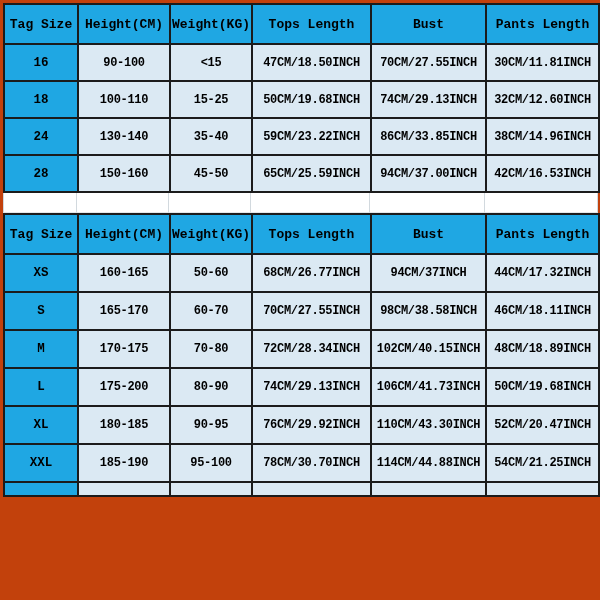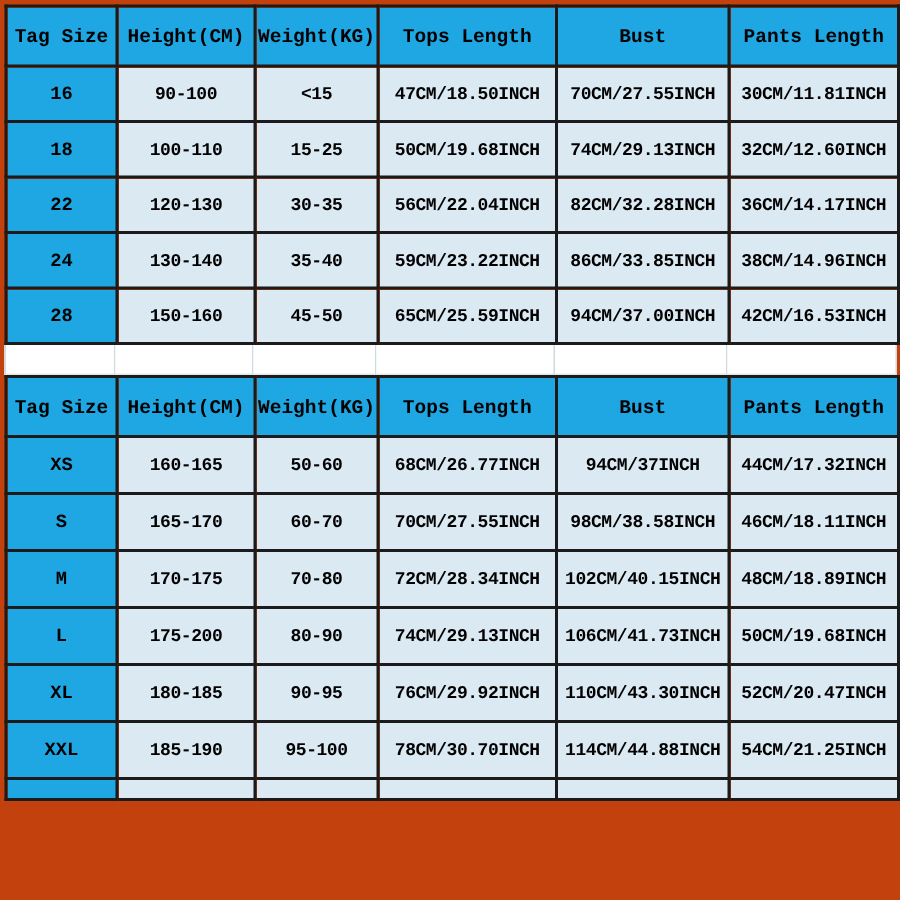--- a/index.html
+++ b/index.html
@@ -101,28 +101,20 @@
       </tr>
       <tr>
         <td class="tag">18</td>
         <td>100-110</td>
         <td>15-25</td>
         <td>50CM/19.68INCH</td>
         <td>74CM/29.13INCH</td>
         <td>32CM/12.60INCH</td>
       </tr>
       <tr>
-        <td class="tag">22</td>
-        <td>120-130</td>
-        <td>30-35</td>
-        <td>56CM/22.04INCH</td>
-        <td>82CM/32.28INCH</td>
-        <td>36CM/14.17INCH</td>
-      </tr>
-      <tr>
         <td class="tag">24</td>
         <td>130-140</td>
         <td>35-40</td>
         <td>59CM/23.22INCH</td>
         <td>86CM/33.85INCH</td>
         <td>38CM/14.96INCH</td>
       </tr>
       <tr>
         <td class="tag">28</td>
         <td>150-160</td>

